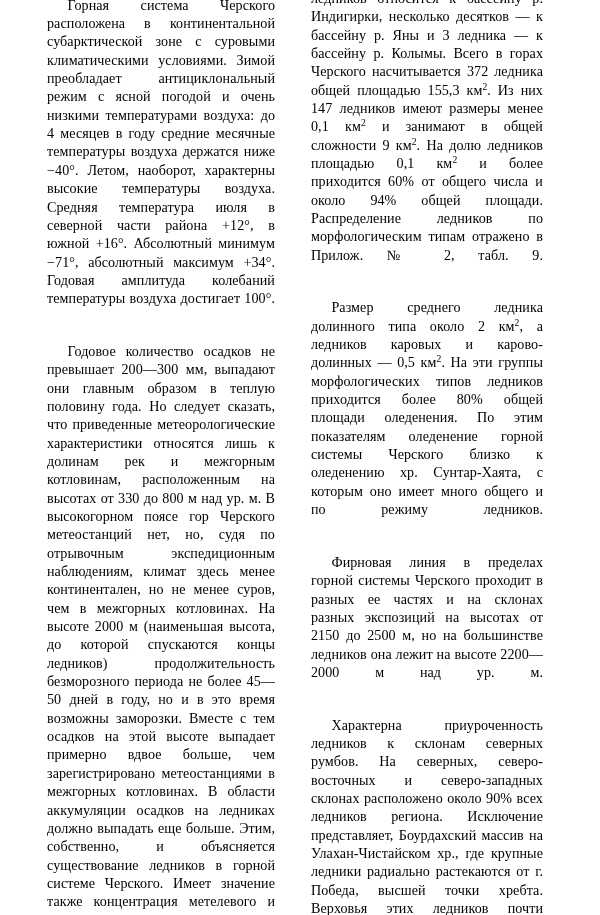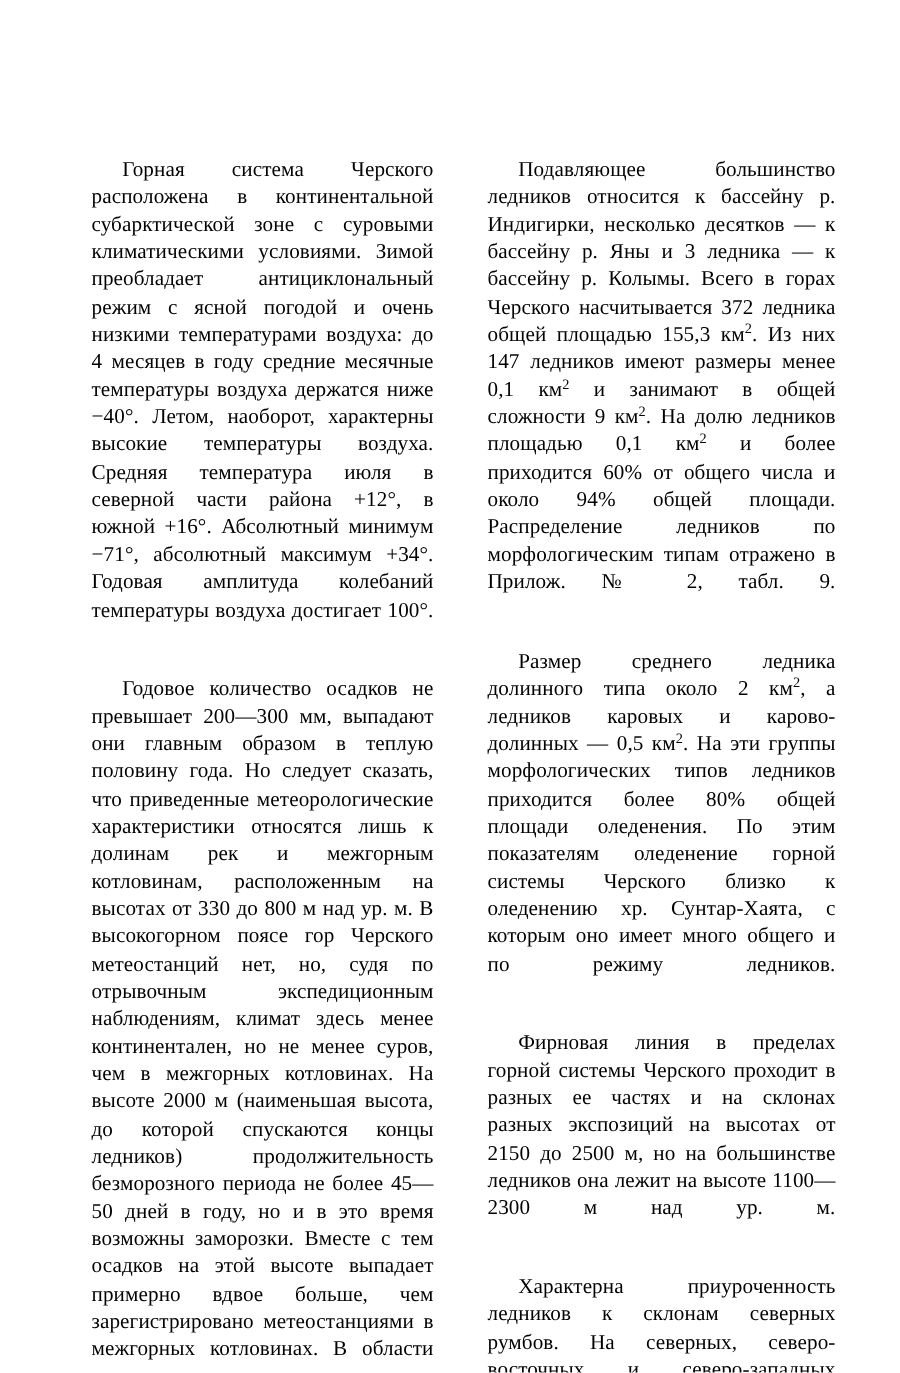--- a/index.html
+++ b/index.html
@@ -21,27 +21,27 @@
     position: relative;
     width: 600px;
     height: 915px;
     background: #ffffff;
   }
 
   
   .text-body {
     position: absolute;
     top: 104px;
-    left: 61px;
+    left: 47px;
     width: 496px;
     height: 790px;
     display: flex;
     flex-direction: row;
     justify-content: space-between;
-    align-items: flex-start;
+    align-items: center;
   }
 
   .column {
     width: 228px;
   }
 
   .column.right {
     width: 232px;
   }
 
@@ -93,20 +93,20 @@
 
     <div class="column left">
       <p class="para">Горная система Черского расположена в континентальной субарктической зоне с суровыми климатическими условиями. Зимой преобладает антициклональный режим с ясной погодой и очень низкими температурами воздуха: до 4 месяцев в году средние месячные температуры воздуха держатся ниже −40°. Летом, наоборот, характерны высокие температуры воздуха. Средняя температура июля в северной части района +12°, в южной +16°. Абсолютный минимум −71°, абсолютный максимум +34°. Годовая амплитуда колебаний температуры воздуха достигает 100°.</p>
       <p class="para">Годовое количество осадков не превышает 200—300 мм, выпадают они главным образом в теплую половину года. Но следует сказать, что приведенные метеорологические характеристики относятся лишь к долинам рек и межгорным котловинам, расположенным на высотах от 330 до 800 м над ур. м. В высокогорном поясе гор Черского метеостанций нет, но, судя по отрывочным экспедиционным наблюдениям, климат здесь менее континентален, но не менее суров, чем в межгорных котловинах. На высоте 2000 м (наименьшая высота, до которой спускаются концы ледников) продолжительность безморозного периода не более 45—50 дней в году, но и в это время возможны заморозки. Вместе с тем осадков на этой высоте выпадает примерно вдвое больше, чем зарегистрировано метеостанциями в межгорных котловинах. В области аккумуляции осадков на ледниках должно выпадать еще больше. Этим, собственно, и объясняется существование ледников в горной системе Черского. Имеет значение также концентрация метелевого и лавинного снега в отрицательных формах рельефа и теневое положение ледников в глубоких карах северных экспозиций.</p>
 
     </div>
 
     <div class="column right">
       <p class="para"><span>Подавляющее большинство ледников относится к бассейну р. Индигирки, несколько десятков — к бассейну р. Яны и 3 ледника — к бассейну р. Колымы. Всего в горах Черского насчитывается 372 ледника общей площадью 155,3 км</span><sup>2</sup><span>. Из них 147 ледников имеют размеры менее 0,1 км</span><sup>2</sup><span> и занимают в общей сложности 9 км</span><sup>2</sup><span>. На долю ледников площадью 0,1 км</span><sup>2</sup><span> и более приходится 60% от общего числа и около 94% общей площади. Распределение ледников по морфологическим типам отражено в Прилож. № 2, табл. 9.</span></p>
       <p class="para"><span>Размер среднего ледника долинного типа около 2 км</span><sup>2</sup><span>, а ледников каровых и карово-долинных — 0,5 км</span><sup>2</sup><span>. На эти группы морфологических типов ледников приходится более 80% общей площади оледенения. По этим показателям оледенение горной системы Черского близко к оледенению хр. Сунтар-Хаята, с которым оно имеет много общего и по режиму ледников.</span></p>
-      <p class="para"><span>Фирновая линия в пределах горной системы Черского проходит в разных ее частях и на склонах разных экспозиций на высотах от 2150 до 2500 м, но на большинстве ледников она лежит на высоте 1100—2300 м над ур. м.</span></p>
+      <p class="para"><span>Фирновая линия в пределах горной системы Черского проходит в разных ее частях и на склонах разных экспозиций на высотах от 2150 до 2500 м, но на большинстве ледников она лежит на высоте 2200—2000 м над ур. м.</span></p>
       <p class="para"><span>Характерна приуроченность ледников к склонам северных румбов. На северных, северо-восточных и северо-западных склонах расположено около 90% всех ледников региона. Исключение представляет, Боурдахский массив на Улахан-Чистайском хр., где крупные ледники радиально растекаются от г. Победа, высшей точки хребта. Верховья этих ледников почти сливаются — их разделяют лишь узкие скалистые перемычки. Крупнейшие ледники -не только этого района, но и всей горной системы Черского, — </span></p>
     </div>
 
   </div>
 
   <div class="scan-tint"></div>
 </div>
 
 </body></html>

